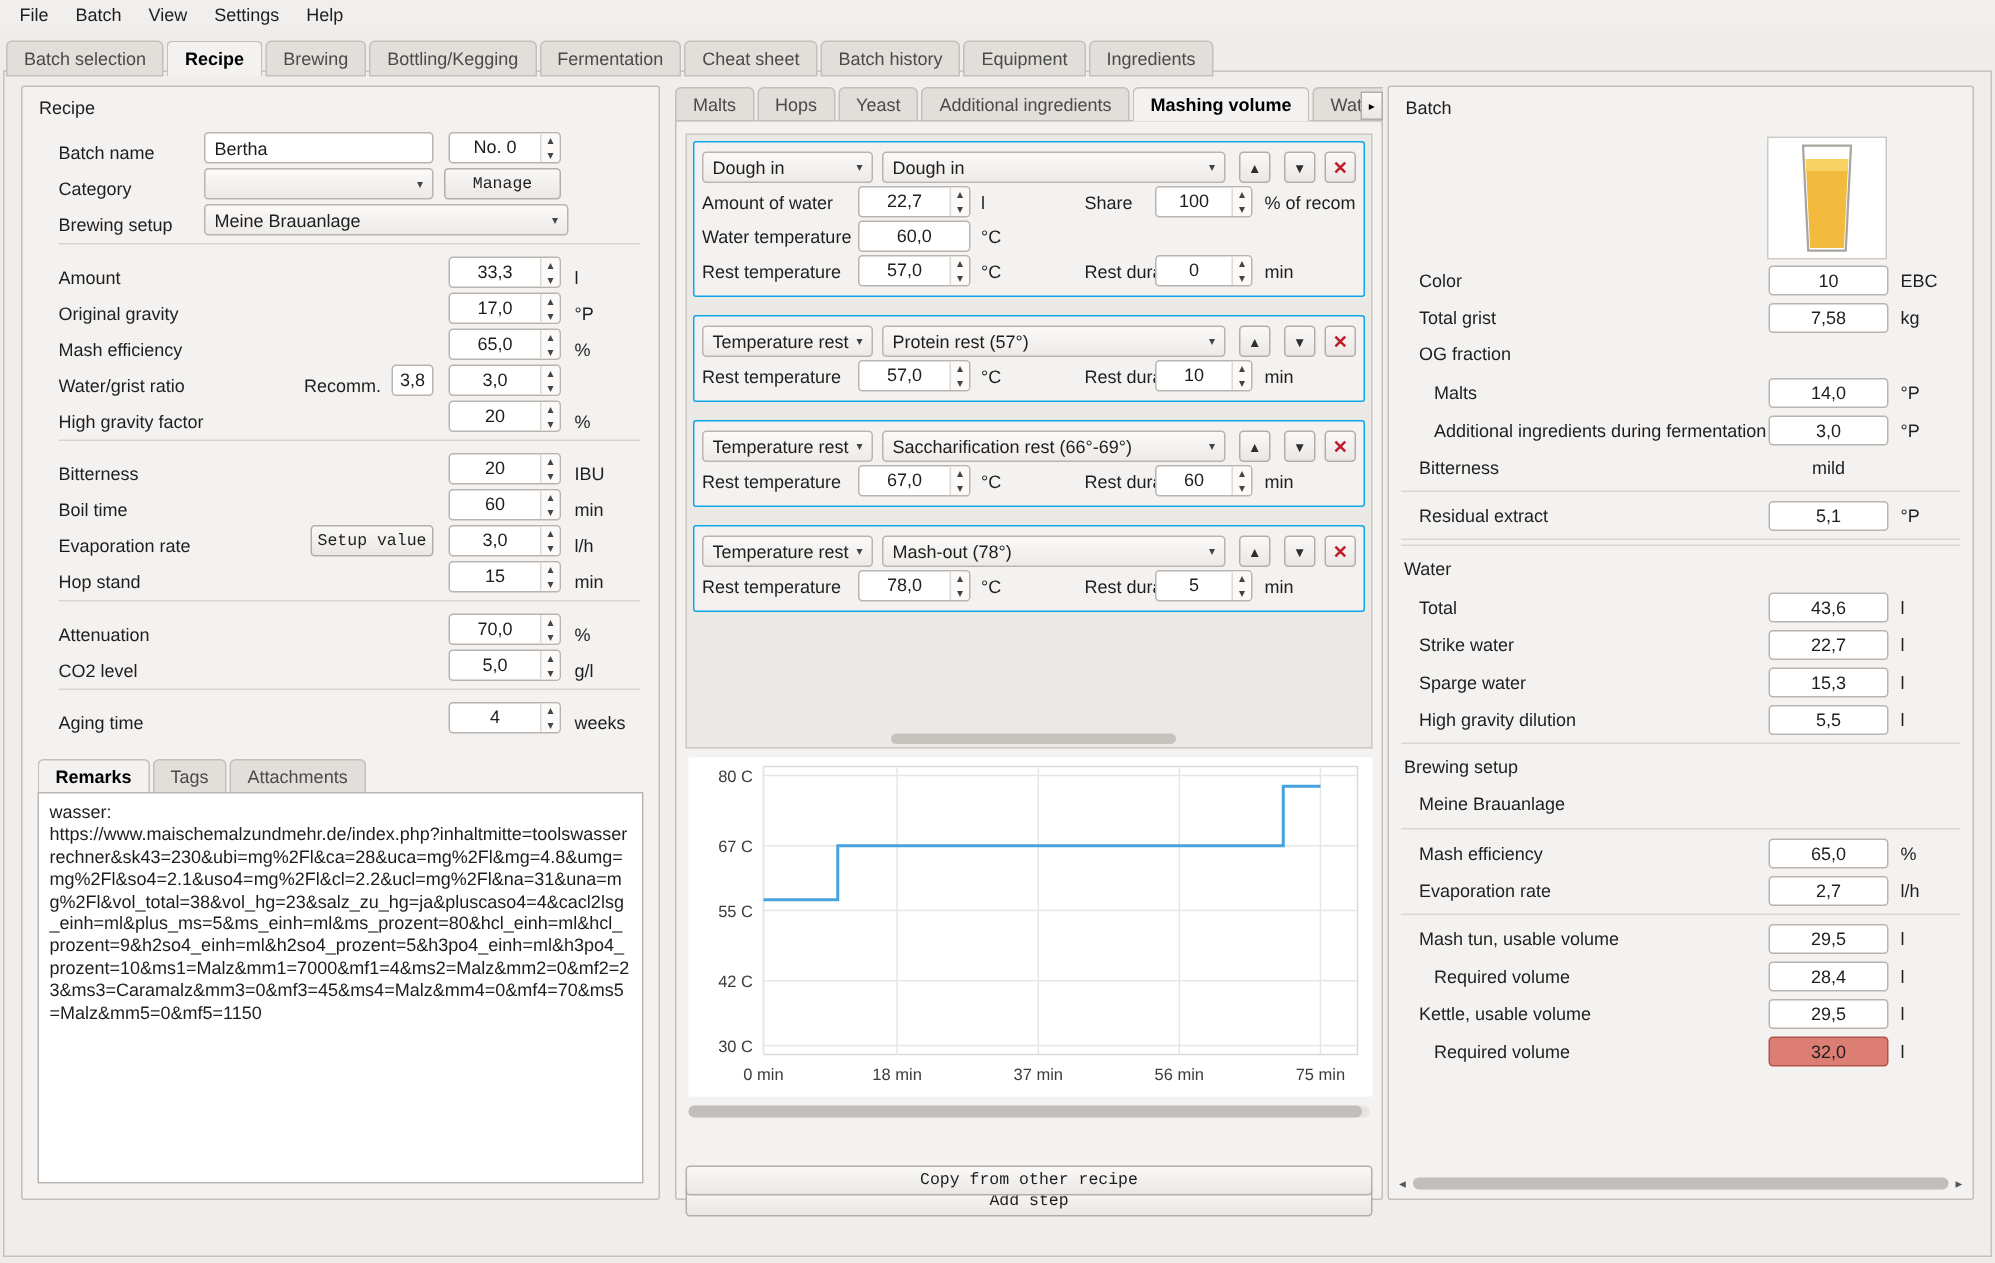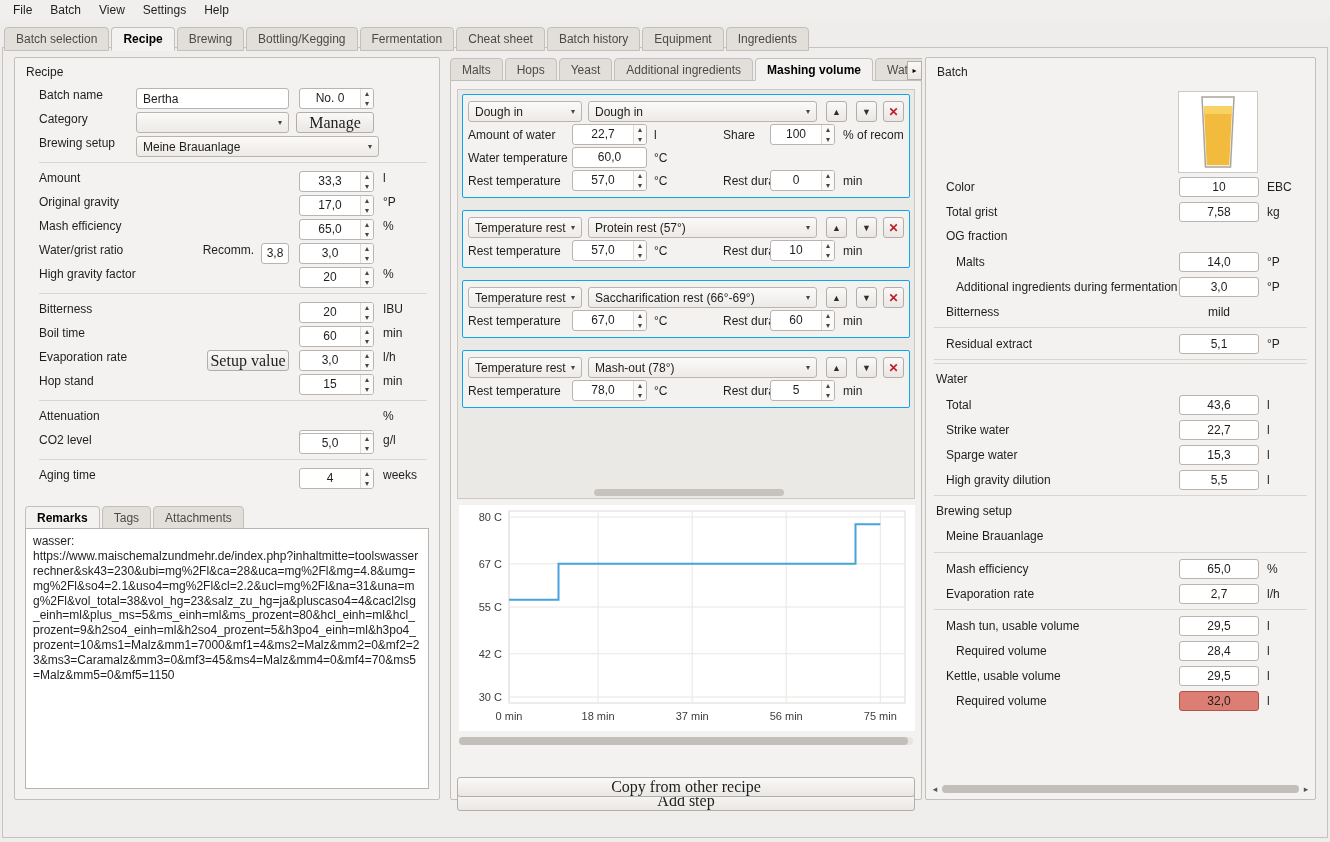--- a/index.html
+++ b/index.html
@@ -20,21 +20,21 @@
 
   .frame{position:absolute;background:#f4f2f0;border:1px solid #c3bfba;border-radius:2px;}
   .frame-title{position:absolute;top:7px;left:11px;}
 
   .left-panel{left:14px;top:57px;width:426px;height:743px;}
   .mid-panel{left:450px;top:80px;width:472px;height:720px;}
   .right-panel{left:925px;top:57px;width:391px;height:743px;}
 
   
   .lrows{position:absolute;top:30px;left:24px;right:12px;}
-  .frow{display:flex;align-items:flex-start;height:21px;margin-bottom:3px;}
+  .frow{display:flex;align-items:flex-end;height:21px;margin-bottom:3px;}
   .flabel{flex:1;white-space:nowrap;overflow:hidden;}
   .flabel2{width:97px;white-space:nowrap;}
   .sp{flex:1;}
   .unit{width:44px;margin-left:9px;white-space:nowrap;}
   .hsep{height:1px;background:#d9d5d1;margin:5px 0 8px 0;}
   .recomm{margin-right:7px;}
   .minibox{width:28px;height:21px;background:#fff;border:1px solid #b9b4af;border-radius:3px;text-align:center;line-height:19px;margin-right:10px;}
   .rowbtn{width:82px;margin-right:10px;}
 
   .tinput{height:21px;background:#fff;border:1px solid #b9b4af;border-radius:3px;padding:0 6px;font-family:"Liberation Sans",sans-serif;font-size:12px;color:#1e1e1e;}
@@ -42,21 +42,21 @@
 
   .spin{display:flex;height:21px;background:#fff;border:1px solid #b9b4af;border-radius:3px;overflow:hidden;}
   .spin-val{flex:1;text-align:center;line-height:19px;overflow:hidden;}
   .spin-btns{width:13px;border-left:1px solid #ddd9d4;display:flex;flex-direction:column;background:#fbfaf9;}
   .spin-up,.spin-dn{flex:1;font-size:8px;line-height:9px;text-align:center;color:#444;cursor:default;}
 
   .combo{display:flex;align-items:center;height:21px;background:linear-gradient(#fbfaf9,#edeae7);border:1px solid #b9b4af;border-radius:3px;padding:0 6px;cursor:default;}
   .combo-label{flex:1;overflow:hidden;white-space:nowrap;}
   .combo-arrow{font-size:8px;color:#444;margin-left:4px;}
 
-  .btn{height:21px;background:linear-gradient(#faf9f8,#eae7e4);border:1px solid #b3aea9;border-radius:3px;font-family:Liberation Serif, serif;font-size:16px;color:#1e1e1e;cursor:default;}
+  .btn{height:21px;background:linear-gradient(#faf9f8,#eae7e4);border:1px solid #b3aea9;border-radius:3px;font-family:Liberation Mono, monospace;font-size:11px;color:#1e1e1e;cursor:default;}
 
   
   .subtabbar{position:absolute;left:10px;top:448px;display:flex;}
   .remarks{position:absolute;left:10px;right:10px;top:470px;bottom:10px;background:#fff;border:1px solid #b9b4af;padding:5px 7px;white-space:pre-wrap;word-break:break-all;line-height:1.24;overflow:hidden;}
 
   
   .mid-tabwrap{position:absolute;left:450px;top:58px;width:472px;height:23px;display:flex;overflow:hidden;z-index:3;}
   .mid-tabwrap .subtab{flex-shrink:0;}
   .mid-tabwrap .subtab:last-of-type{flex-shrink:1;min-width:0;overflow:hidden;max-width:86px;}
   .tab-arrow{position:absolute;right:0;top:3px;width:15px;height:19px;border:1px solid #b3aea9;background:linear-gradient(#faf9f8,#eae7e4);font-size:8px;padding:0;}

